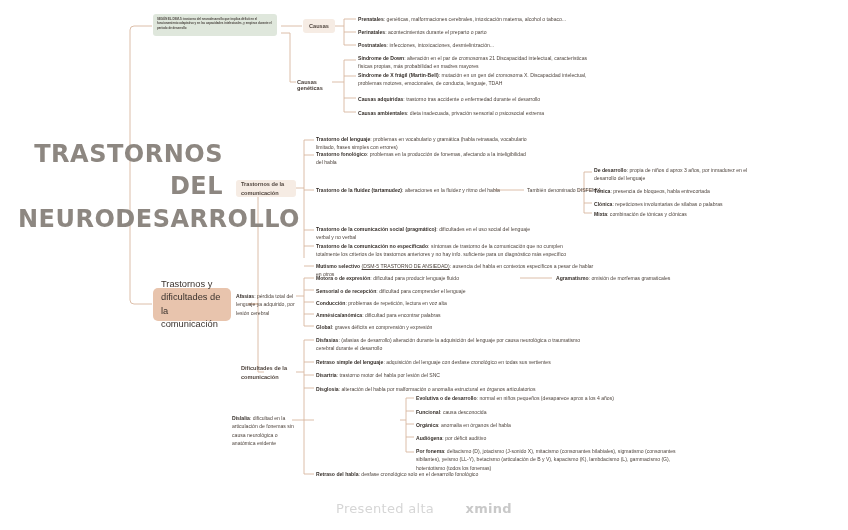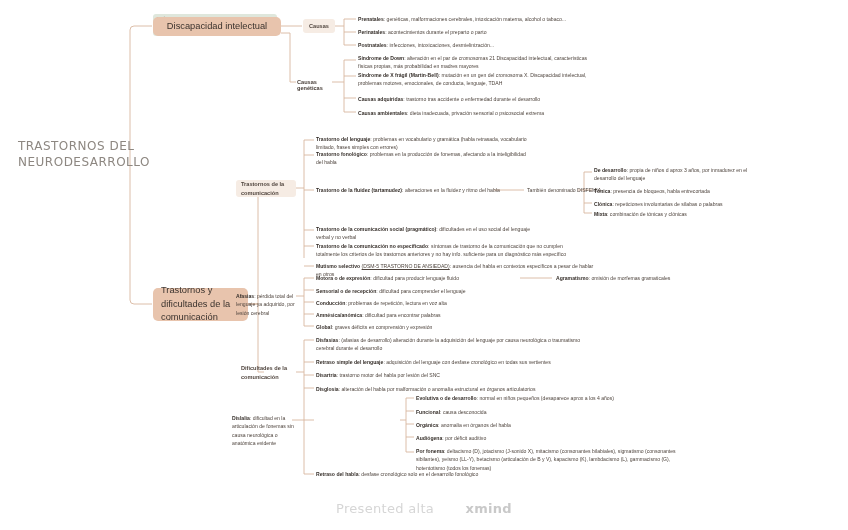--- a/index.html
+++ b/index.html
@@ -11,25 +11,25 @@
     overflow:hidden;
     color:#3d3733;
   }
   .canvas{position:absolute;inset:0;}
   svg.links{position:absolute;left:0;top:0;width:848px;height:530px;pointer-events:none;}
 
   
   .root-title{
     position:absolute;
     left:18px;top:138px;width:205px;
-    font-size:12px;letter-spacing:.5px;line-height:1.35;
+    font-size:24px;letter-spacing:.5px;line-height:1.35;
     color:#8d8781;
     font-family:"DejaVu Sans", sans-serif;
-    font-weight:400;
-    text-align:left;
+    font-weight:700;
+    text-align:right;
   }
 
   
   .node-box{
     position:absolute;
     background:#e8c4ad;
     border-radius:5px;
     color:#3b332e;
     font-size:8.2px;
     line-height:1.45;
@@ -171,23 +171,20 @@
       <path d="M406 424 L414 424"></path>
       <path d="M406 437 L414 437"></path>
       <path d="M406 452 L414 452"></path>
     </g>
   </svg>
 
   <div class="root-title">TRASTORNOS DEL NEURODESARROLLO</div>
 
   <div class="note-green">SEGÚN EL DSM-5: trastorno del neurodesarrollo que implica déficit en el funcionamiento adaptativo y en las capacidades intelectuales, y empieza durante el período de desarrollo</div>
 
-  <div class="node-box big" style="left:153px;top:17px;width:128px;height:19px;display:flex;align-items:center;justify-content:center;">
-    <span>Discapacidad intelectual</span>
-  </div>
 
   <div class="node-pale" style="left:303px;top:19px;width:32px;height:14px;display:flex;align-items:center;justify-content:center;">
     <span>Causas</span>
   </div>
 
   <div class="leaf" style="left:358px;top:15px;width:260px;">
     <b>Prenatales</b><span>: genéticas, malformaciones cerebrales, intoxicación materna, alcohol o tabaco...</span>
   </div>
   <div class="leaf" style="left:358px;top:28px;width:260px;">
     <b>Perinatales</b><span>: acontecimientos durante el preparto o parto</span>
@@ -206,21 +203,21 @@
   <div class="leaf" style="left:358px;top:71px;width:230px;">
     <b>Síndrome de X frágil (Martin-Bell)</b><span>: mutación en un gen del cromosoma X. Discapacidad intelectual, problemas motores, emocionales, de conducta, lenguaje, TDAH</span>
   </div>
   <div class="leaf" style="left:358px;top:95px;width:245px;">
     <b>Causas adquiridas</b><span>: trastorno tras accidente o enfermedad durante el desarrollo</span>
   </div>
   <div class="leaf" style="left:358px;top:109px;width:245px;">
     <b>Causas ambientales</b><span>: dieta inadecuada, privación sensorial o psicosocial extrema</span>
   </div>
 
-  <div class="node-box big" style="left:153px;top:288px;width:95px;height:33px;display:flex;align-items:center;">
+  <div class="node-box big" style="left:153px;top:288px;width:78px;height:33px;display:flex;align-items:center;">
     <span>Trastornos y dificultades de la comunicación</span>
   </div>
 
   <div class="node-pale" style="left:236px;top:180px;width:60px;height:17px;display:flex;align-items:center;">
     <span>Trastornos de la comunicación</span>
   </div>
 
   <div class="node-pale" style="left:236px;top:364px;width:60px;height:17px;display:flex;align-items:center;background:transparent;">
     <span>Dificultades de la comunicación</span>
   </div>

